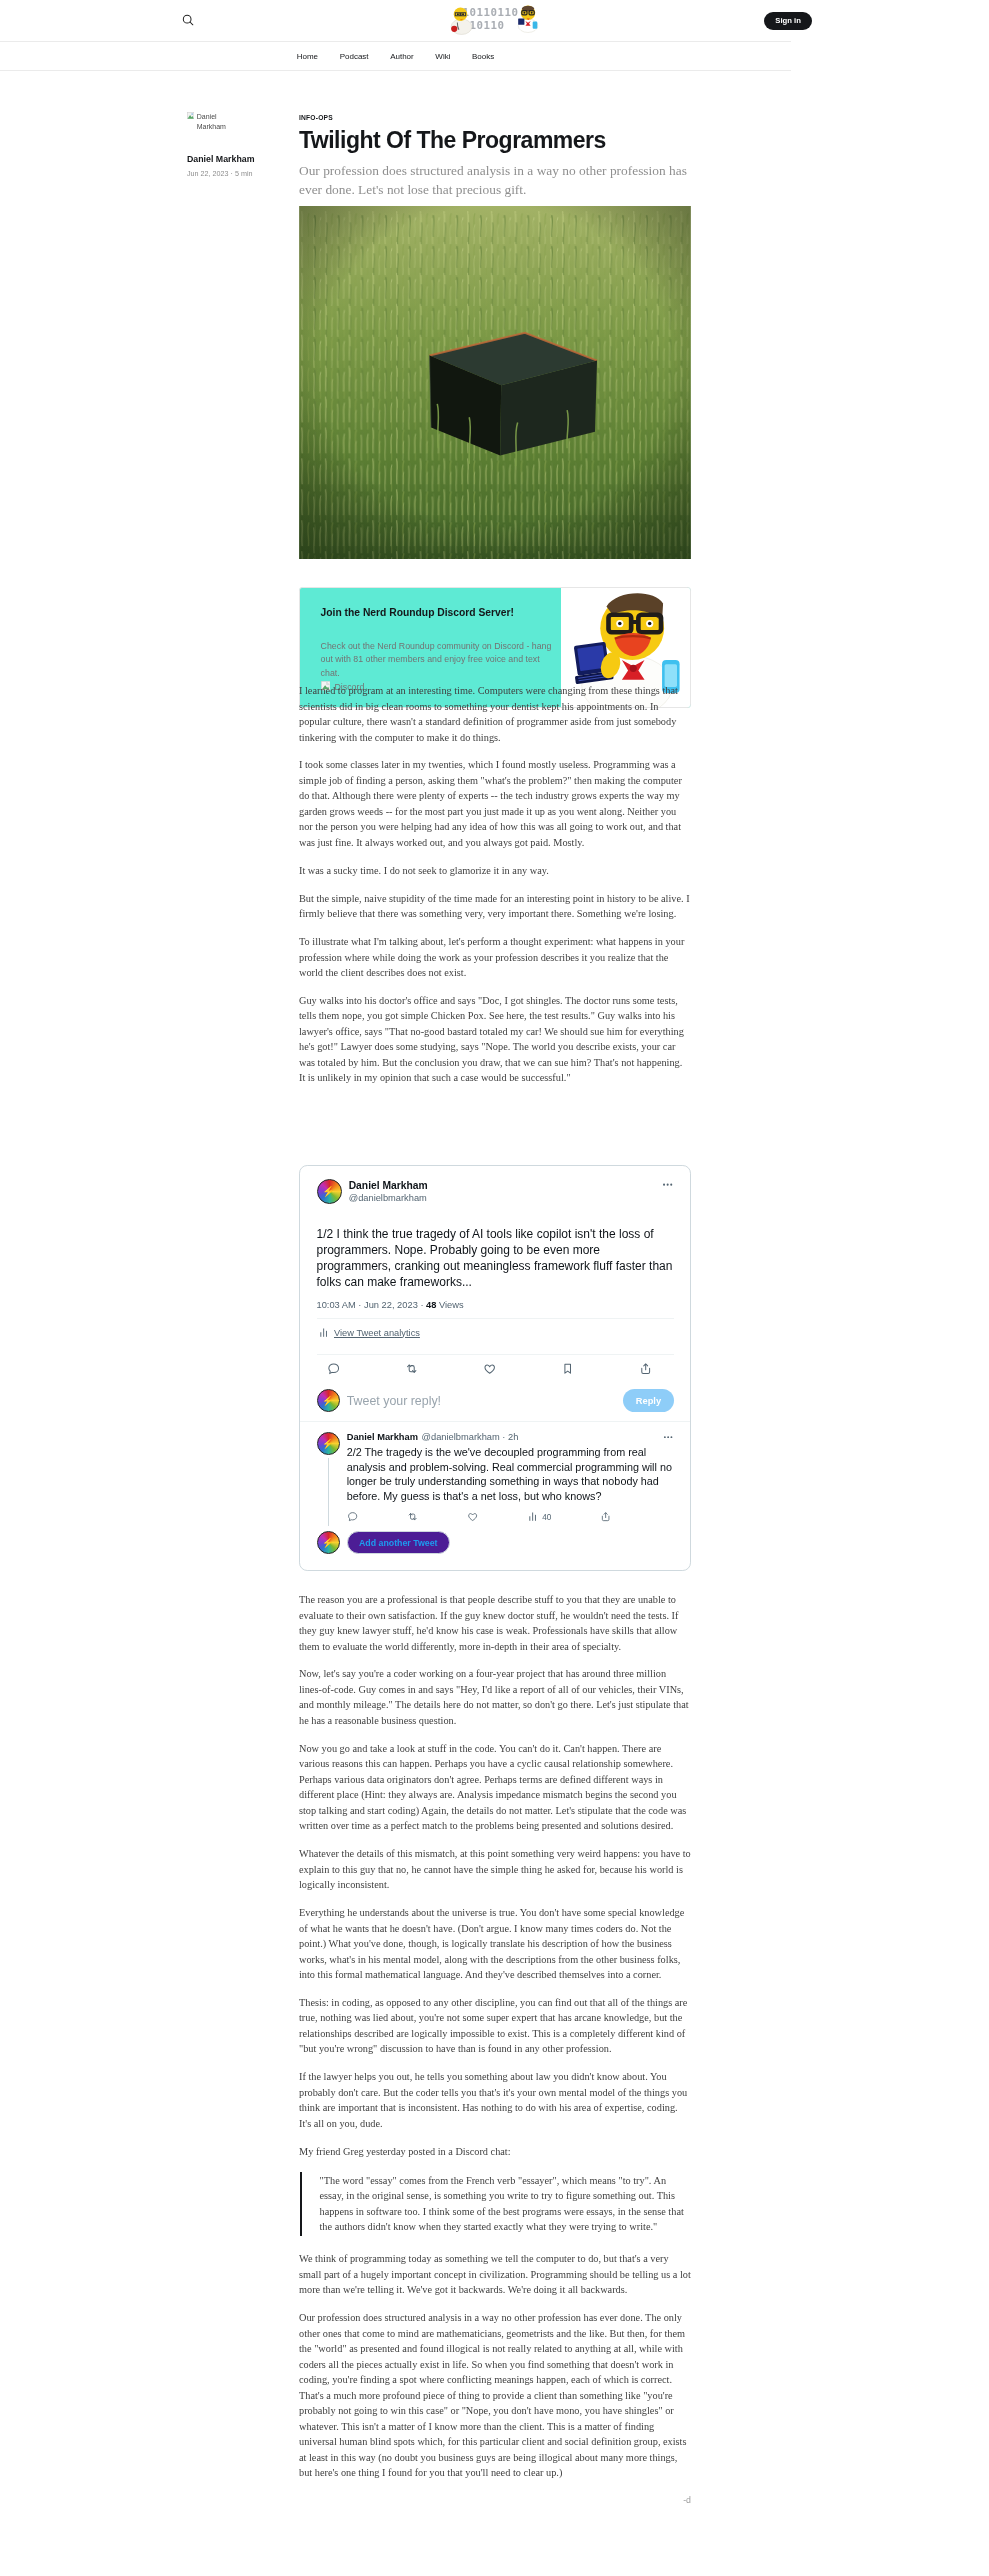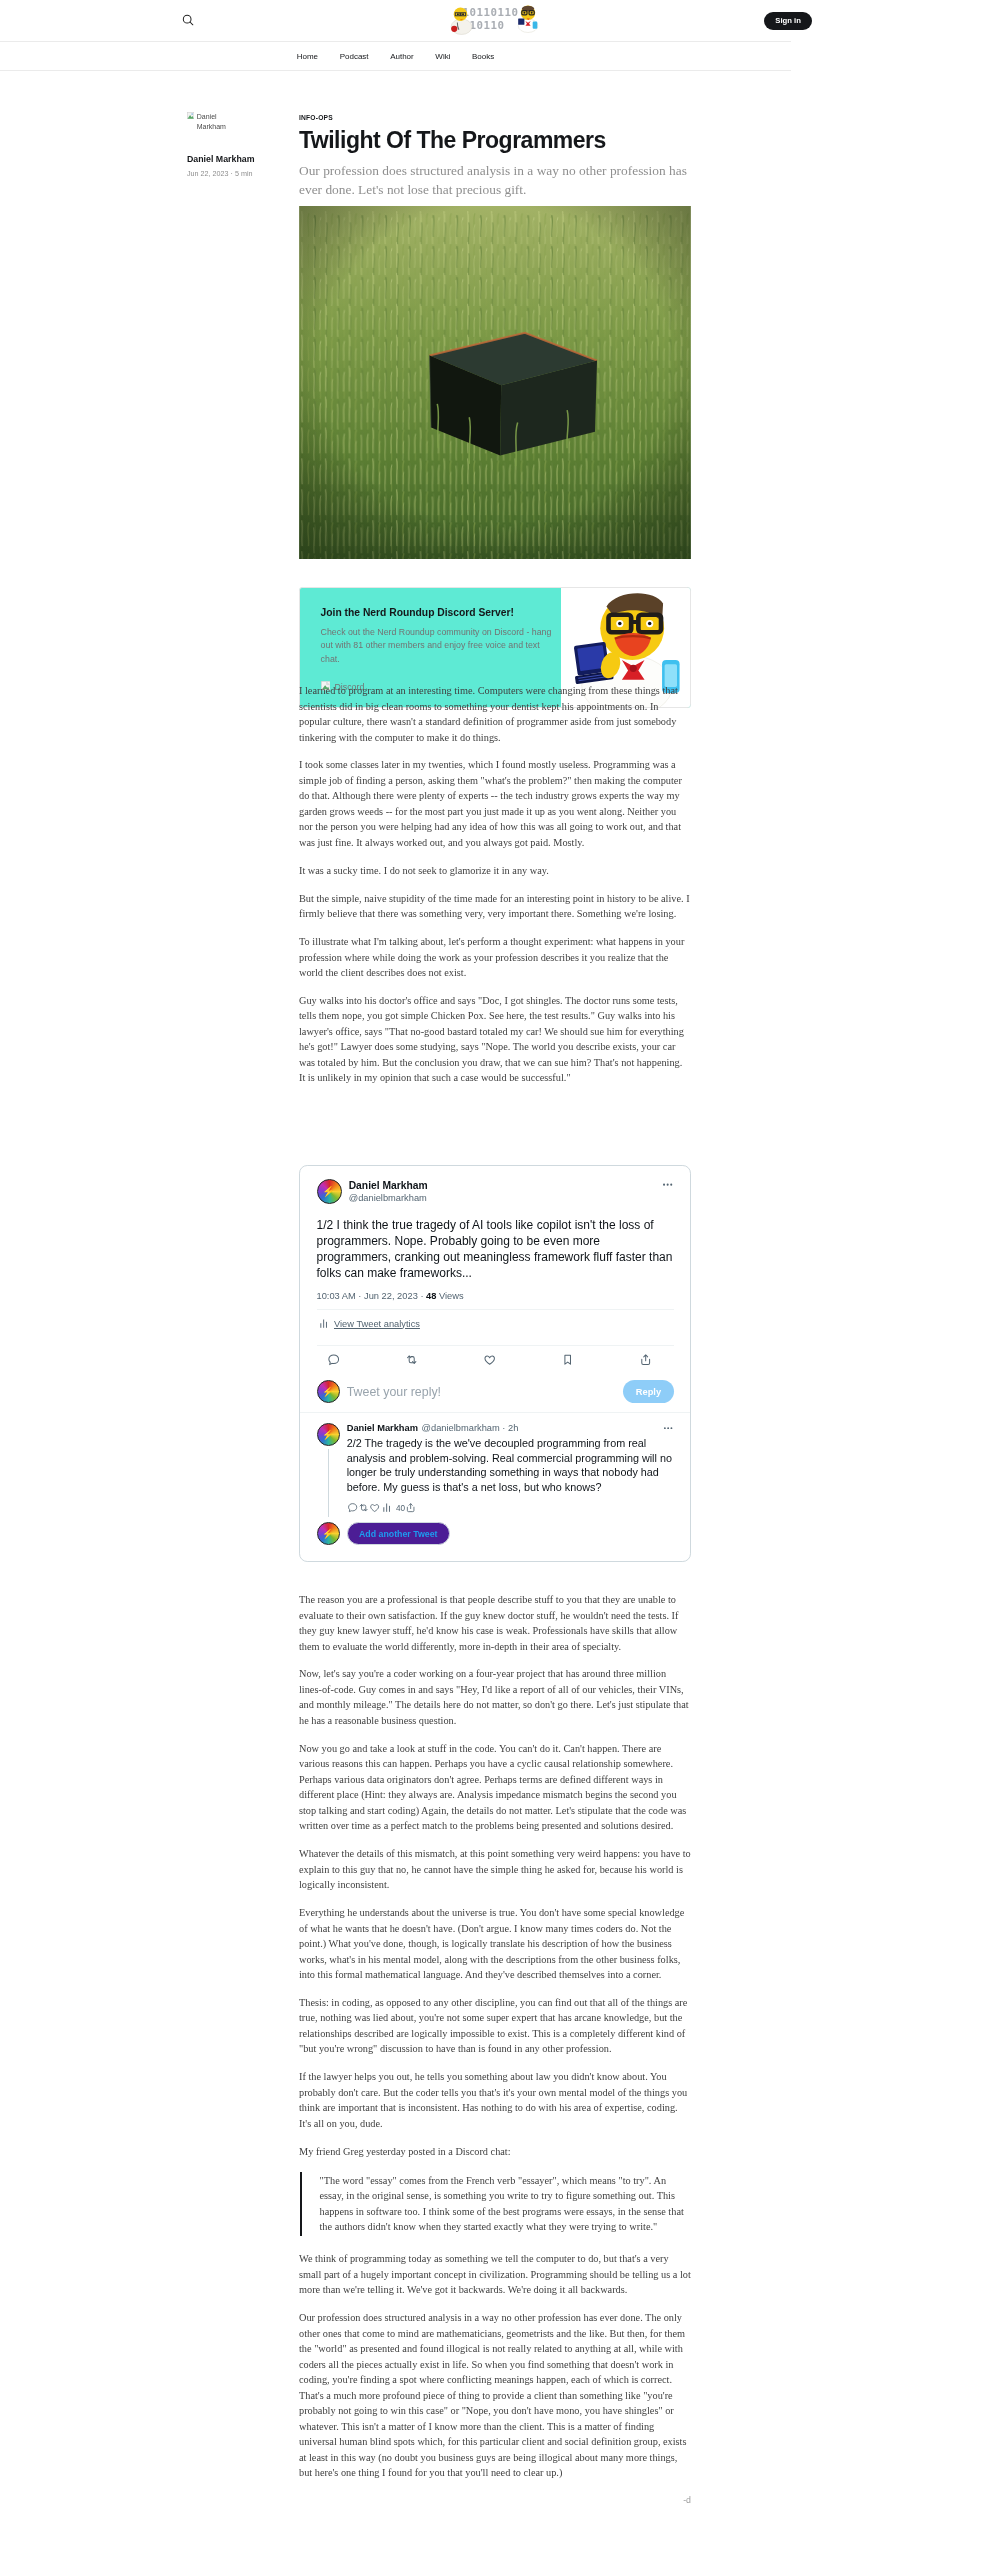--- a/index.html
+++ b/index.html
@@ -38,21 +38,21 @@
   .post-sub { margin-top:8.2px; font-family:"Liberation Serif", serif; font-size:13.4px; line-height:1.4; color:#8f8f8f; }
 
   
   .hero { position:absolute; left:299px; top:206px; width:392px; height:353px; overflow:hidden; }
 
   
   .dcard { position:absolute; left:299px; top:587px; width:392px; height:121px; border:0.5px solid #e6e6e6;
            border-radius:3.1px; background:#5eead4; display:flex; cursor:pointer; overflow:hidden; }
   .dcard-text { flex:1; padding:18.5px 5.2px 14.4px 20.6px; display:flex; flex-direction:column; }
   .dcard-title { font-size:10.3px; font-weight:bold; color:#15171a; }
-  .dcard-desc { margin-top:8px; font-size:8.8px; line-height:1.55; color:#737373; max-width:232px; }
+  .dcard-desc { margin-top:22px; font-size:8.8px; line-height:1.55; color:#737373; max-width:232px; }
   .dcard-link { margin-top:auto; display:flex; align-items:center; gap:4.6px; font-size:8.8px; color:#737373; }
   .dcard-img { width:129px; height:100%; background:#fff; flex:none; }
 
   
   .body-block { position:absolute; left:299px; width:392px; font-family:"Liberation Serif", serif;
                 font-size:10.3px; line-height:15.5px; color:#404040; }
   .body-block p { margin:0 0 12.4px 0; }
   .bq { border-left:2.6px solid #15171a; margin:4.1px 0 15.5px 1px; padding:1px 0 1px 17.5px; }
   .sig { text-align:right; color:#9b9b9b; font-size:8.8px; font-family:"Liberation Sans", sans-serif; margin-top:5.2px; }
 
@@ -62,39 +62,39 @@
                 font-family:"Liberation Sans", sans-serif; }
   .t-row { display:flex; align-items:center; }
   .avatar { width:25px; height:25px; border-radius:50%; flex:none;
             background:conic-gradient(#d8262c,#f07d1a,#f8d12f,#7cb82f,#2bb5a0,#2f6fd0,#7b3fd3,#c32fb0,#d8262c);
             display:flex; align-items:center; justify-content:center; color:#fff; font-size:10.3px;
             border:1px solid #222; }
   .avatar.small { width:23px; height:23px; font-size:9.3px; }
   .t-name { font-size:10.3px; font-weight:bold; color:#0f1419; line-height:1.2; }
   .t-handle { font-size:9.3px; color:#536471; line-height:1.3; }
   .t-dots { margin-left:auto; color:#536471; align-self:flex-start; }
-  .t-text { margin-top:14px; font-size:12px; line-height:1.32; color:#0f1419; }
+  .t-text { margin-top:23px; font-size:12px; line-height:1.32; color:#0f1419; }
   .t-time { margin-top:9.3px; font-size:9.3px; color:#536471; }
   .t-time b { color:#0f1419; }
   .t-hr { border-top:0.5px solid #eff3f4; margin:8.2px 0 0; }
   .t-analytics { display:flex; align-items:center; gap:5.2px; padding:7.7px 1px; font-size:9.3px; color:#536471; cursor:pointer;text-decoration:underline; }
   .t-actions { display:flex; justify-content:space-between; padding:6.7px 20.6px 6.7px 10.3px; }
   .t-actions .ticon { cursor:pointer; }
   .t-reply { display:flex; align-items:center; gap:7.2px; padding:7.2px 0 9.3px; }
   .t-reply-ph { font-size:12.4px; color:#99a4ad; flex:1; }
   .t-replybtn { background:#8ecdf8; color:#fff; border:none; font-size:9.3px; font-weight:bold;
                 padding:6.2px 12.4px; border-radius:515px; cursor:pointer; }
   .t-hr-full { border-top:0.5px solid #eff3f4; margin:0 -16.5px; }
   .t2 { display:flex; gap:7.2px; padding-top:9.3px; }
   .t2-railcol { display:flex; flex-direction:column; align-items:center; flex:none; }
   .t2-line { width:1px; flex:1; background:#cfd9de; margin-top:3.1px; }
   .t2-body { flex:1; min-width:0; }
   .t2-head { display:flex; gap:3.6px; align-items:baseline; font-size:9.3px; }
   .t2-text { margin-top:3.1px; font-size:10.8px; line-height:1.35; color:#0f1419; }
-  .t2-actions { display:flex; align-items:center; justify-content:flex-start; padding:8.2px 62px 3.1px 0; }
+  .t2-actions { display:flex; align-items:center; justify-content:space-between; padding:8.2px 62px 3.1px 0; }
   .t2-views { display:flex; align-items:center; gap:4.1px; color:#536471; font-size:8.2px; }
   .t-add { display:flex; align-items:center; gap:7.2px; padding:5.2px 0 8.2px; }
   .t-addbtn { background:#4c1d95; border:0.5px solid #cfd9de; color:#1d9bf0; font-weight:bold; font-size:8.8px;
               padding:5.7px 11.3px; border-radius:515px; cursor:pointer; }
   .ticon svg { display:block; }
   @keyframes spin { to { transform:rotate(360deg);} }
 </style>
 </head>
 <body>
 

